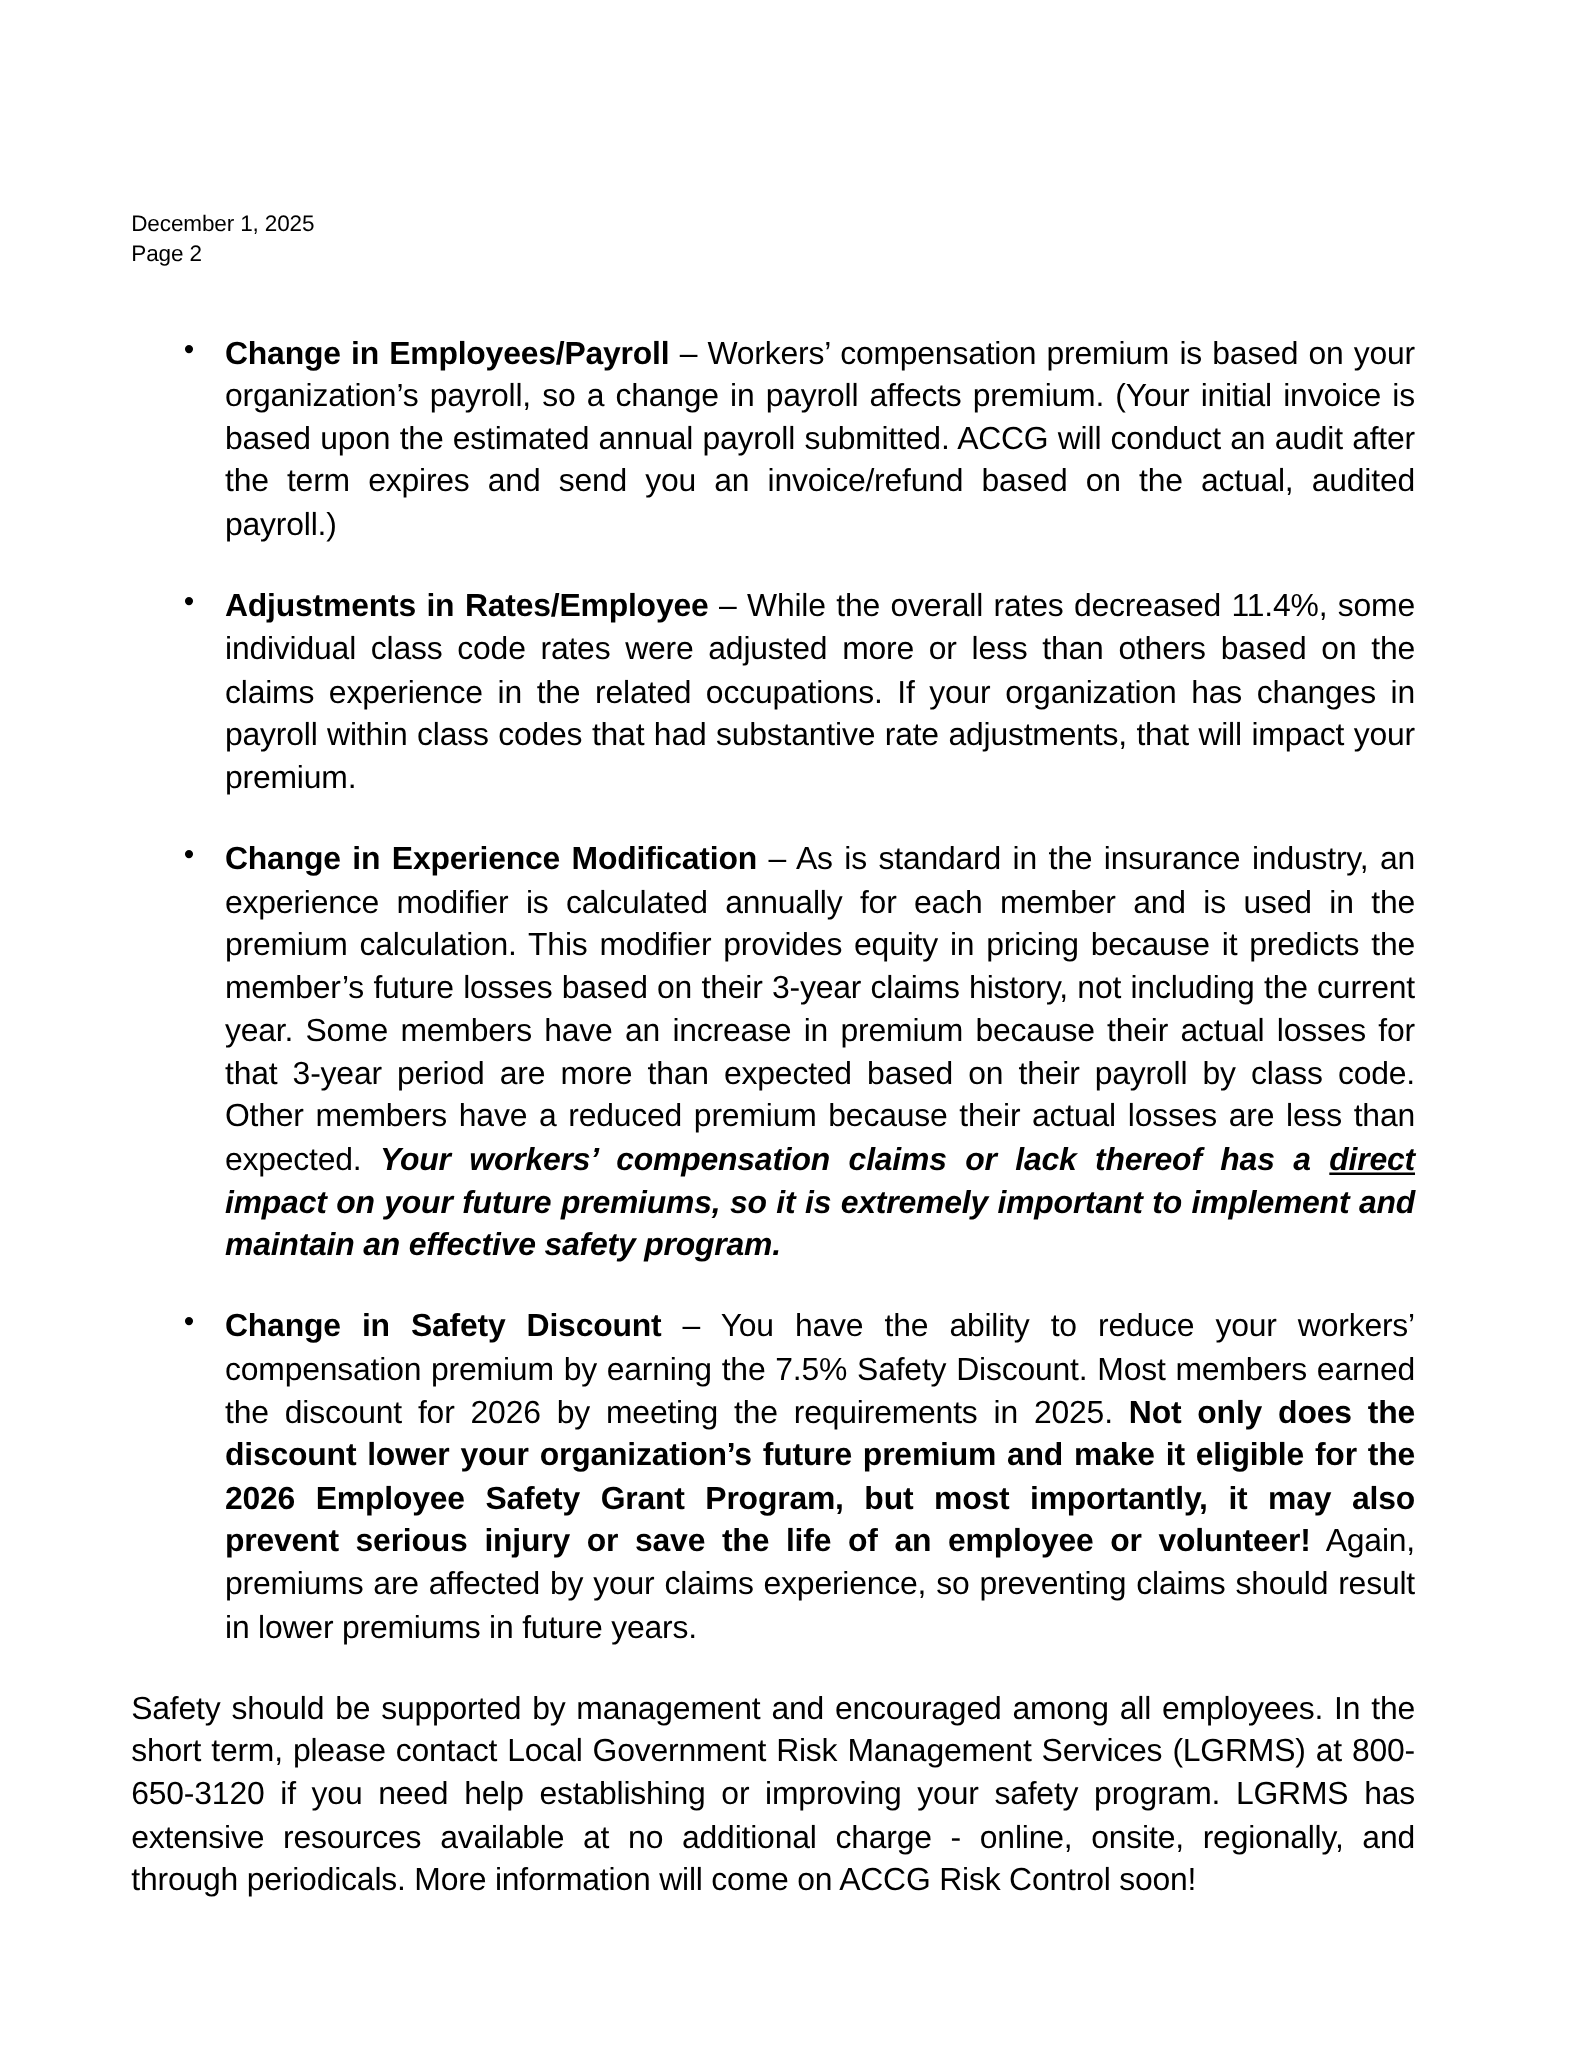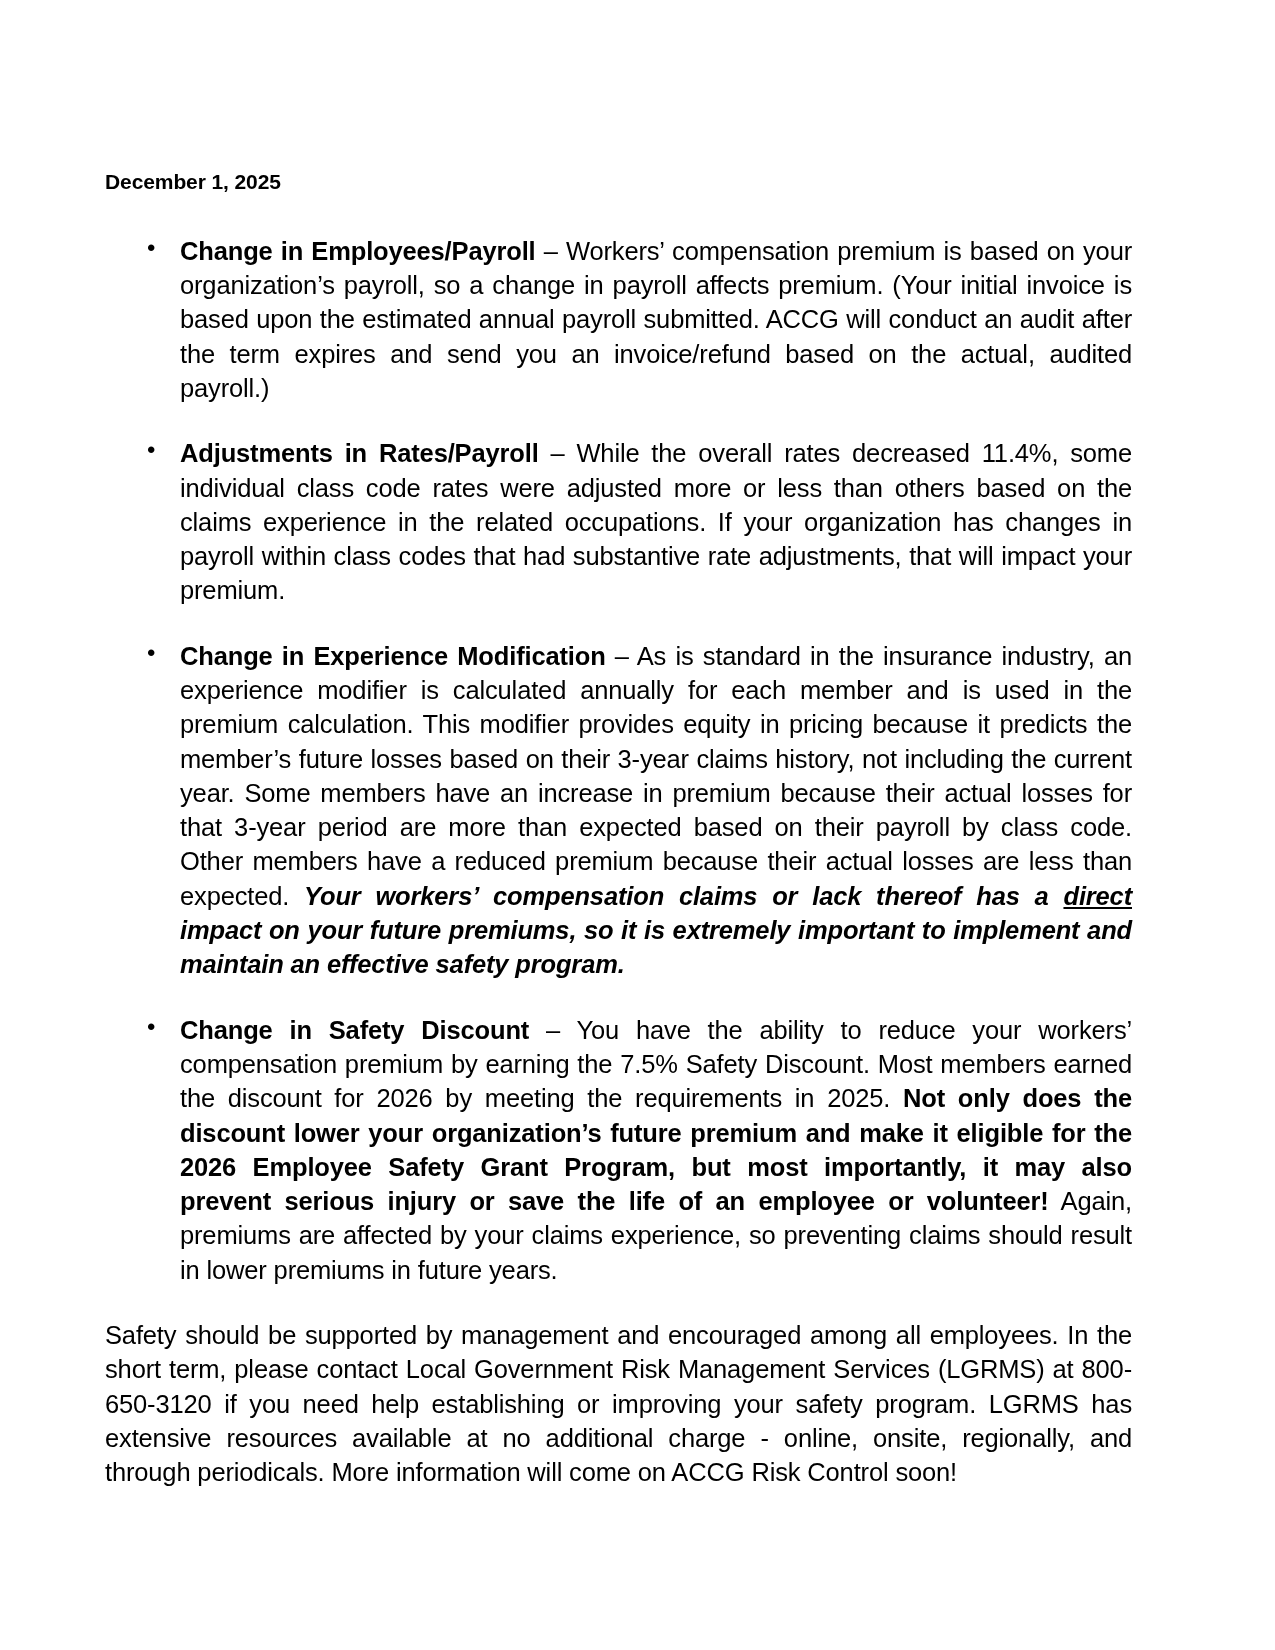--- a/index.html
+++ b/index.html
@@ -14,25 +14,24 @@
   .page {
     position: relative;
     width: 1275px;
     height: 1650px;
     background: #ffffff;
     box-sizing: border-box;
     padding: 168px 143px 0 105px;
     overflow: hidden;
   }
   .letter-head {
-    font-size: 21px;
+    font-size: 18px;
     line-height: 1.32;
     letter-spacing: -0.1px;
-    margin-bottom: 38px;
-    font-weight: bold;
+    margin-bottom: 50px;
   }
   .letter-head div { white-space: nowrap; }
 
   .lead-heading {
     font-size: 25.5px;
     font-weight: bold;
     line-height: 1.33;
     text-align: justify;
     letter-spacing: -0.15px;
     margin: 0 0 30px 0;
@@ -77,31 +76,32 @@
   }
   p.body-para:last-child { margin-bottom: 0; }
 </style>
 </head>
 <body>
 
 <div class="page">
 
   <div class="letter-head">
     <div>December 1, 2025</div>
+    <div>Page 2</div>
   </div>
 
 
   <ul class="factors">
 
     <li>
       <span class="lead">Change in Employees/Payroll</span><span> – Workers’ compensation premium is based on your organization’s payroll, so a change in payroll affects premium.  (Your initial invoice  is based upon the estimated annual payroll submitted.  ACCG will  conduct an audit after the term expires and send you an invoice/refund based on the  actual, audited payroll.)</span>
     </li>
 
     <li>
-      <span class="lead">Adjustments in Rates/Payroll</span><span> – While the overall rates decreased 11.4%, some individual class code rates were adjusted more or less than others based on the claims experience in the related occupations.  If your organization has changes in payroll within class codes that had substantive rate adjustments, that will impact your premium.</span>
+      <span class="lead">Adjustments in Rates/Employee</span><span> – While the overall rates decreased 11.4%, some individual class code rates were adjusted more or less than others based on the claims experience in the related occupations.  If your organization has changes in payroll within class codes that had substantive rate adjustments, that will impact your premium.</span>
     </li>
 
     <li>
       <span class="lead">Change in Experience Modification</span><span> – As is standard in the insurance industry, an experience modifier is calculated annually for each member and is used in the premium calculation.  This modifier provides equity in pricing because it predicts the member’s future losses based on their 3-year claims history, not including the current year.  Some members have an increase in premium because their actual losses for that 3-year period are more than expected based on their payroll by class code.  Other members have a reduced premium because their actual losses are less than expected. </span><b>Your workers’ compensation claims or lack thereof has a </b><b class="u">direct</b><b> impact on your future premiums, so it is extremely important to implement and maintain an effective safety program.</b>
     </li>
 
     <li>
       <span class="lead">Change in Safety Discount</span><span> – You have the ability to reduce your workers’ compensation premium by earning the 7.5% Safety Discount.  Most members earned the discount for 2026 by meeting the requirements in 2025.  </span><span class="bi">Not only does the discount lower your organization’s future premium and make it eligible for the 2026 Employee Safety Grant Program, but most importantly, it  may also prevent serious injury or save the life of an employee or volunteer!</span><span> Again, premiums are affected by your claims experience,  so preventing claims should result in lower premiums in future  years.</span>
     </li>
 

